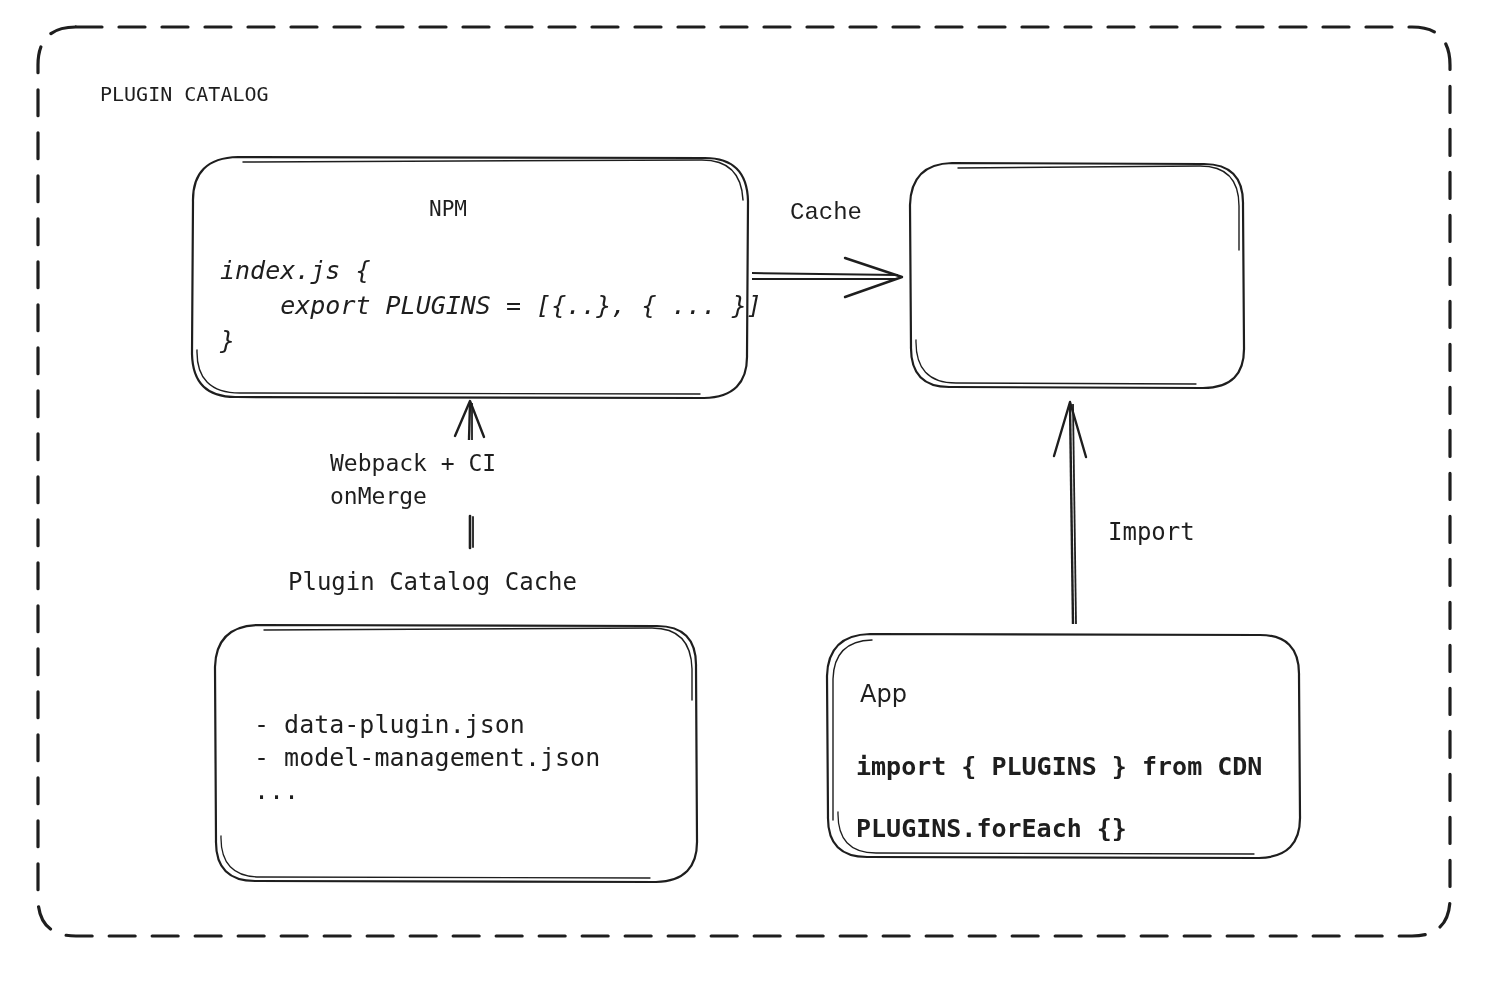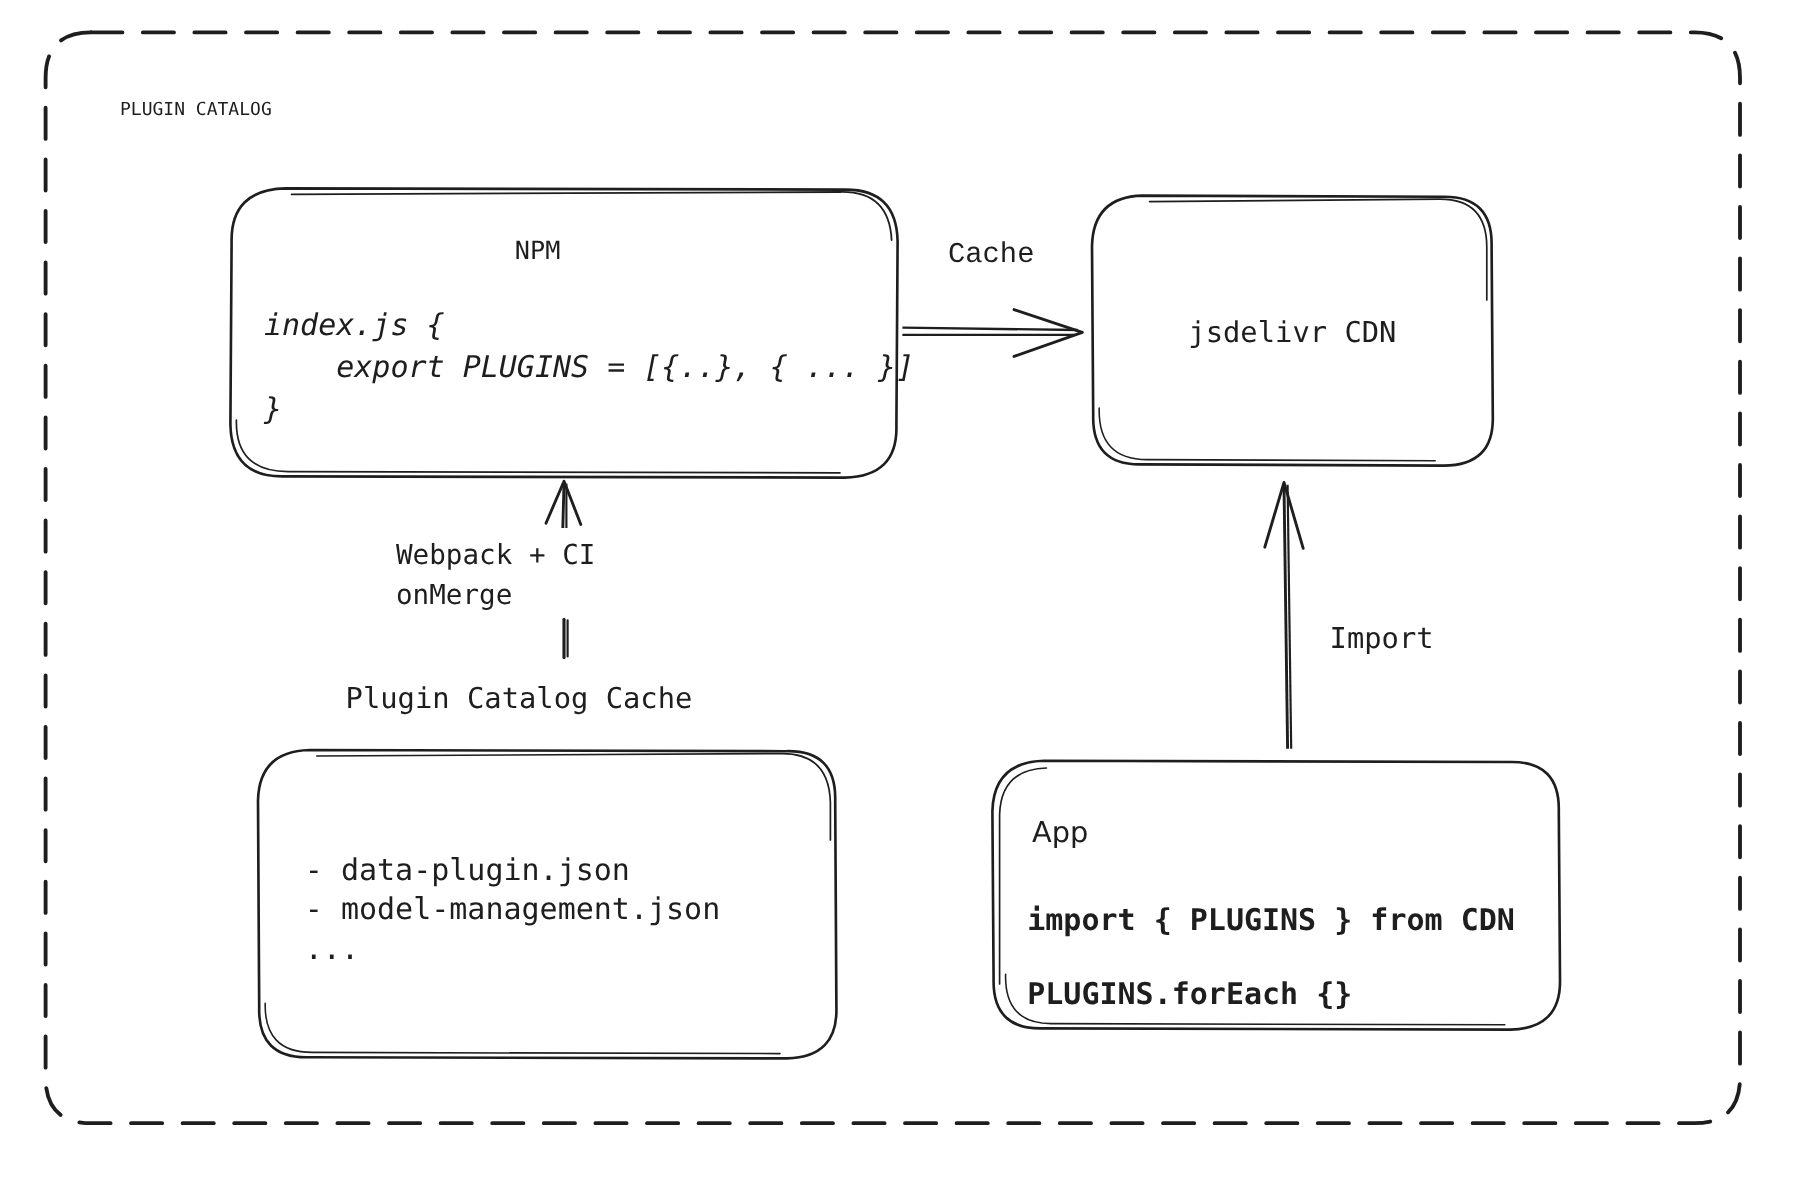--- a/index.html
+++ b/index.html
@@ -31,21 +31,21 @@
     font-family: "DejaVu Sans Mono", "Liberation Mono", monospace;
     letter-spacing: 0px;
   }
   .mono { font-family: "DejaVu Sans Mono", "Liberation Mono", monospace; }
   .sans { font-family: "DejaVu Sans", "Liberation Sans", sans-serif; }
 
   
   #frame-title {
     left: 100px;
     top: 82px;
-    font-size: 15px;
+    font-size: 20px;
   }
 
   
   #npm-title {
     left: 192px;
     top: 197px;
     width: 512px;
     text-align: center;
     font-size: 21px;
   }
@@ -183,21 +183,20 @@
   </svg>
 
   <div class="txt mono" id="frame-title">PLUGIN CATALOG</div>
 
   <div class="txt mono" id="npm-title">NPM</div>
 
   <div class="txt mono" id="npm-code">index.js {
     export PLUGINS = [{..}, { ... }]
 }</div>
 
-  <div class="txt mono" id="cdn-title">jsdelivr CDN</div>
 
   <div class="txt sans" id="cache-label">Cache</div>
 
   <div class="txt mono" id="webpack-label">Webpack + CI
 onMerge</div>
 
   <div class="txt mono" id="repo-caption">Plugin Catalog Cache</div>
 
   <div class="txt mono" id="repo-list">- data-plugin.json
 - model-management.json

